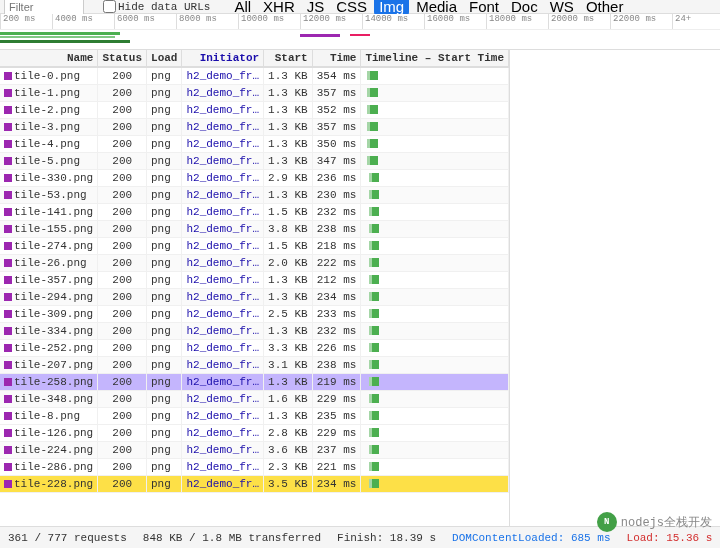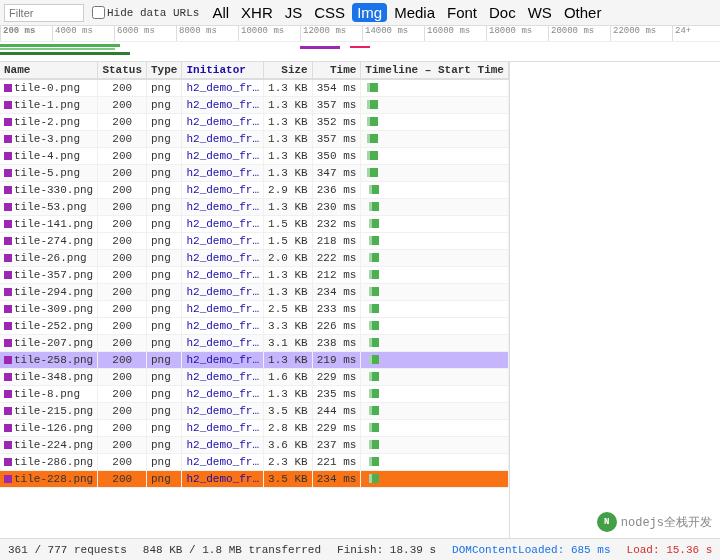--- a/index.html
+++ b/index.html
@@ -1,21 +1,21 @@
 <!DOCTYPE html>
 <html><head>
   <meta charset="utf-8">
   <style>
     * { box-sizing: border-box; margin: 0; padding: 0; }
     body { font-family: 'Consolas', 'Courier New', monospace; font-size: 11px; background: #fff; color: #333; overflow: hidden; width: 720px; height: 560px; }
 
     
     #filter-bar {
       display: flex; align-items: center; background: #f5f5f5; border-bottom: 1px solid #ddd;
-      padding: 2px 4px; gap: 8px; height: 26px;
+      padding: 2px 4px; gap: 19px; height: 14px;
     }
     #filter-input {
       border: 1px solid #ccc; padding: 1px 4px; font-size: 11px; width: 80px; height: 18px;
     }
     .filter-checkbox { display: flex; align-items: center; gap: 2px; font-size: 11px; }
     .filter-tabs { display: flex; gap: 2px; }
     .filter-tab {
       padding: 1px 5px; font-size: 15px; cursor: pointer; border-radius: 3px;
       background: transparent; border: none;
     }
@@ -36,21 +36,21 @@
 
     
     #main-table-wrapper { display: flex; height: calc(560px - 26px - 36px - 22px); overflow: hidden; }
 
     
     #left-panel { width: 510px; overflow-y: auto; overflow-x: hidden; border-right: 1px solid #ddd; }
 
     table { width: 100%; border-collapse: collapse; }
     thead tr { background: #f5f5f5; border-bottom: 2px solid #ddd; position: sticky; top: 0; z-index: 10; }
     thead th {
-      text-align: left; padding: 2px 4px; font-weight: 600; font-size: 11px;
+      text-align: right; padding: 2px 4px; font-weight: 600; font-size: 11px;
       border-right: 1px solid #ddd; white-space: nowrap; cursor: pointer;
       user-select: none;
     }
     tbody tr { border-bottom: 1px solid #f0f0f0; }
     tbody td { padding: 1px 4px; font-size: 11px; white-space: nowrap; border-right: 1px solid #f0f0f0; }
 
     .col-name { width: 145px; overflow: hidden; text-overflow: ellipsis; }
     .col-status { width: 45px; text-align: center; }
     .col-type { width: 40px; }
     .col-initiator { width: 90px; overflow: hidden; text-overflow: ellipsis; color: #1a0dab; }
@@ -98,21 +98,21 @@
     <button class="filter-tab">Media</button>
     <button class="filter-tab">Font</button>
     <button class="filter-tab">Doc</button>
     <button class="filter-tab">WS</button>
     <button class="filter-tab">Other</button>
   </div>
 </div>
 
 <div id="timeline-overview">
   <div class="timeline-ruler" id="ruler-row">
-      <div class="ruler-tick" style="width: 52px; font-weight: bold;">200 ms</div>
+      <div class="ruler-tick" style="width: 52px;">200 ms</div>
       <div class="ruler-tick" style="width: 62px;">4000 ms</div>
       <div class="ruler-tick" style="width: 62px;">6000 ms</div>
       <div class="ruler-tick" style="width: 62px;">8000 ms</div>
       <div class="ruler-tick" style="width: 62px;">10000 ms</div>
       <div class="ruler-tick" style="width: 62px;">12000 ms</div>
       <div class="ruler-tick" style="width: 62px;">14000 ms</div>
       <div class="ruler-tick" style="width: 62px;">16000 ms</div>
       <div class="ruler-tick" style="width: 62px;">18000 ms</div>
       <div class="ruler-tick" style="width: 62px;">20000 ms</div>
       <div class="ruler-tick" style="width: 62px;">22000 ms</div>
@@ -128,23 +128,23 @@
 </div>
 
 <div id="main-table-wrapper">
 
   <div id="left-panel">
     <table>
       <thead>
         <tr>
           <th class="col-name">Name</th>
           <th class="col-status">Status</th>
-          <th class="col-type">Type</th>
+          <th class="col-type">Load</th>
           <th class="col-initiator">Initiator</th>
-          <th class="col-size">Size</th>
+          <th class="col-size">Start</th>
           <th class="col-time">Time</th>
           <th class="col-timeline">Timeline – Start Time</th>
         </tr>
       </thead>
       <tbody id="table-body">
       <tr style="background: rgb(255, 255, 255);">
     <td class="col-name">
       <span class="row-icon img"></span>tile-0.png
     </td>
     <td class="col-status status-ok">200</td>
@@ -280,20 +280,36 @@
     <td class="col-initiator">h2_demo_fr…</td>
     <td class="col-size">1.5 KB</td>
     <td class="col-time">232 ms</td>
     <td class="col-timeline">
       <div style="position:relative;height:14px;width:76px;">
         <div class="wf-wait" style="position:absolute;left:4px;width:3px;height:9px;top:2px;"></div>
         <div class="wf-bar" style="position:absolute;left:7px;width:7px;height:9px;top:2px;"></div>
       </div>
     </td>
   </tr>
+          <tr style="background: rgb(250, 250, 250);">
+    <td class="col-name">
+      <span class="row-icon img"></span>tile-155.png
+    </td>
+    <td class="col-status status-ok">200</td>
+    <td class="col-type">png</td>
+    <td class="col-initiator">h2_demo_fr…</td>
+    <td class="col-size">3.8 KB</td>
+    <td class="col-time">238 ms</td>
+    <td class="col-timeline">
+      <div style="position:relative;height:14px;width:76px;">
+        <div class="wf-wait" style="position:absolute;left:4px;width:3px;height:9px;top:2px;"></div>
+        <div class="wf-bar" style="position:absolute;left:7px;width:7px;height:9px;top:2px;"></div>
+      </div>
+    </td>
+  </tr>
           <tr style="background: rgb(255, 255, 255);">
     <td class="col-name">
       <span class="row-icon img"></span>tile-274.png
     </td>
     <td class="col-status status-ok">200</td>
     <td class="col-type">png</td>
     <td class="col-initiator">h2_demo_fr…</td>
     <td class="col-size">1.5 KB</td>
     <td class="col-time">218 ms</td>
     <td class="col-timeline">
@@ -360,20 +376,36 @@
     <td class="col-initiator">h2_demo_fr…</td>
     <td class="col-size">2.5 KB</td>
     <td class="col-time">233 ms</td>
     <td class="col-timeline">
       <div style="position:relative;height:14px;width:76px;">
         <div class="wf-wait" style="position:absolute;left:4px;width:3px;height:9px;top:2px;"></div>
         <div class="wf-bar" style="position:absolute;left:7px;width:7px;height:9px;top:2px;"></div>
       </div>
     </td>
   </tr>
+          <tr style="background: rgb(250, 250, 250);">
+    <td class="col-name">
+      <span class="row-icon img"></span>tile-334.png
+    </td>
+    <td class="col-status status-ok">200</td>
+    <td class="col-type">png</td>
+    <td class="col-initiator">h2_demo_fr…</td>
+    <td class="col-size">1.3 KB</td>
+    <td class="col-time">232 ms</td>
+    <td class="col-timeline">
+      <div style="position:relative;height:14px;width:76px;">
+        <div class="wf-wait" style="position:absolute;left:4px;width:3px;height:9px;top:2px;"></div>
+        <div class="wf-bar" style="position:absolute;left:7px;width:7px;height:9px;top:2px;"></div>
+      </div>
+    </td>
+  </tr>
           <tr style="background: rgb(255, 255, 255);">
     <td class="col-name">
       <span class="row-icon img"></span>tile-252.png
     </td>
     <td class="col-status status-ok">200</td>
     <td class="col-type">png</td>
     <td class="col-initiator">h2_demo_fr…</td>
     <td class="col-size">3.3 KB</td>
     <td class="col-time">226 ms</td>
     <td class="col-timeline">
@@ -440,36 +472,20 @@
     <td class="col-initiator">h2_demo_fr…</td>
     <td class="col-size">1.3 KB</td>
     <td class="col-time">235 ms</td>
     <td class="col-timeline">
       <div style="position:relative;height:14px;width:76px;">
         <div class="wf-wait" style="position:absolute;left:4px;width:3px;height:9px;top:2px;"></div>
         <div class="wf-bar" style="position:absolute;left:7px;width:7px;height:9px;top:2px;"></div>
       </div>
     </td>
   </tr>
-          <tr style="background: rgb(250, 250, 250);">
-    <td class="col-name">
-      <span class="row-icon img"></span>tile-215.png
-    </td>
-    <td class="col-status status-ok">200</td>
-    <td class="col-type">png</td>
-    <td class="col-initiator">h2_demo_fr…</td>
-    <td class="col-size">3.5 KB</td>
-    <td class="col-time">244 ms</td>
-    <td class="col-timeline">
-      <div style="position:relative;height:14px;width:76px;">
-        <div class="wf-wait" style="position:absolute;left:4px;width:3px;height:9px;top:2px;"></div>
-        <div class="wf-bar" style="position:absolute;left:7px;width:7px;height:9px;top:2px;"></div>
-      </div>
-    </td>
-  </tr>
           <tr style="background: rgb(255, 255, 255);">
     <td class="col-name">
       <span class="row-icon img"></span>tile-126.png
     </td>
     <td class="col-status status-ok">200</td>
     <td class="col-type">png</td>
     <td class="col-initiator">h2_demo_fr…</td>
     <td class="col-size">2.8 KB</td>
     <td class="col-time">229 ms</td>
     <td class="col-timeline">
@@ -504,21 +520,21 @@
     <td class="col-initiator">h2_demo_fr…</td>
     <td class="col-size">2.3 KB</td>
     <td class="col-time">221 ms</td>
     <td class="col-timeline">
       <div style="position:relative;height:14px;width:76px;">
         <div class="wf-wait" style="position:absolute;left:4px;width:3px;height:9px;top:2px;"></div>
         <div class="wf-bar" style="position:absolute;left:7px;width:7px;height:9px;top:2px;"></div>
       </div>
     </td>
   </tr>
-          <tr style="background: #f97316;">
+          <tr style="background: #fde047;">
     <td class="col-name">
       <span class="row-icon img"></span>tile-228.png
     </td>
     <td class="col-status status-ok">200</td>
     <td class="col-type">png</td>
     <td class="col-initiator">h2_demo_fr…</td>
     <td class="col-size">3.5 KB</td>
     <td class="col-time">234 ms</td>
     <td class="col-timeline">
       <div style="position:relative;height:14px;width:76px;">

